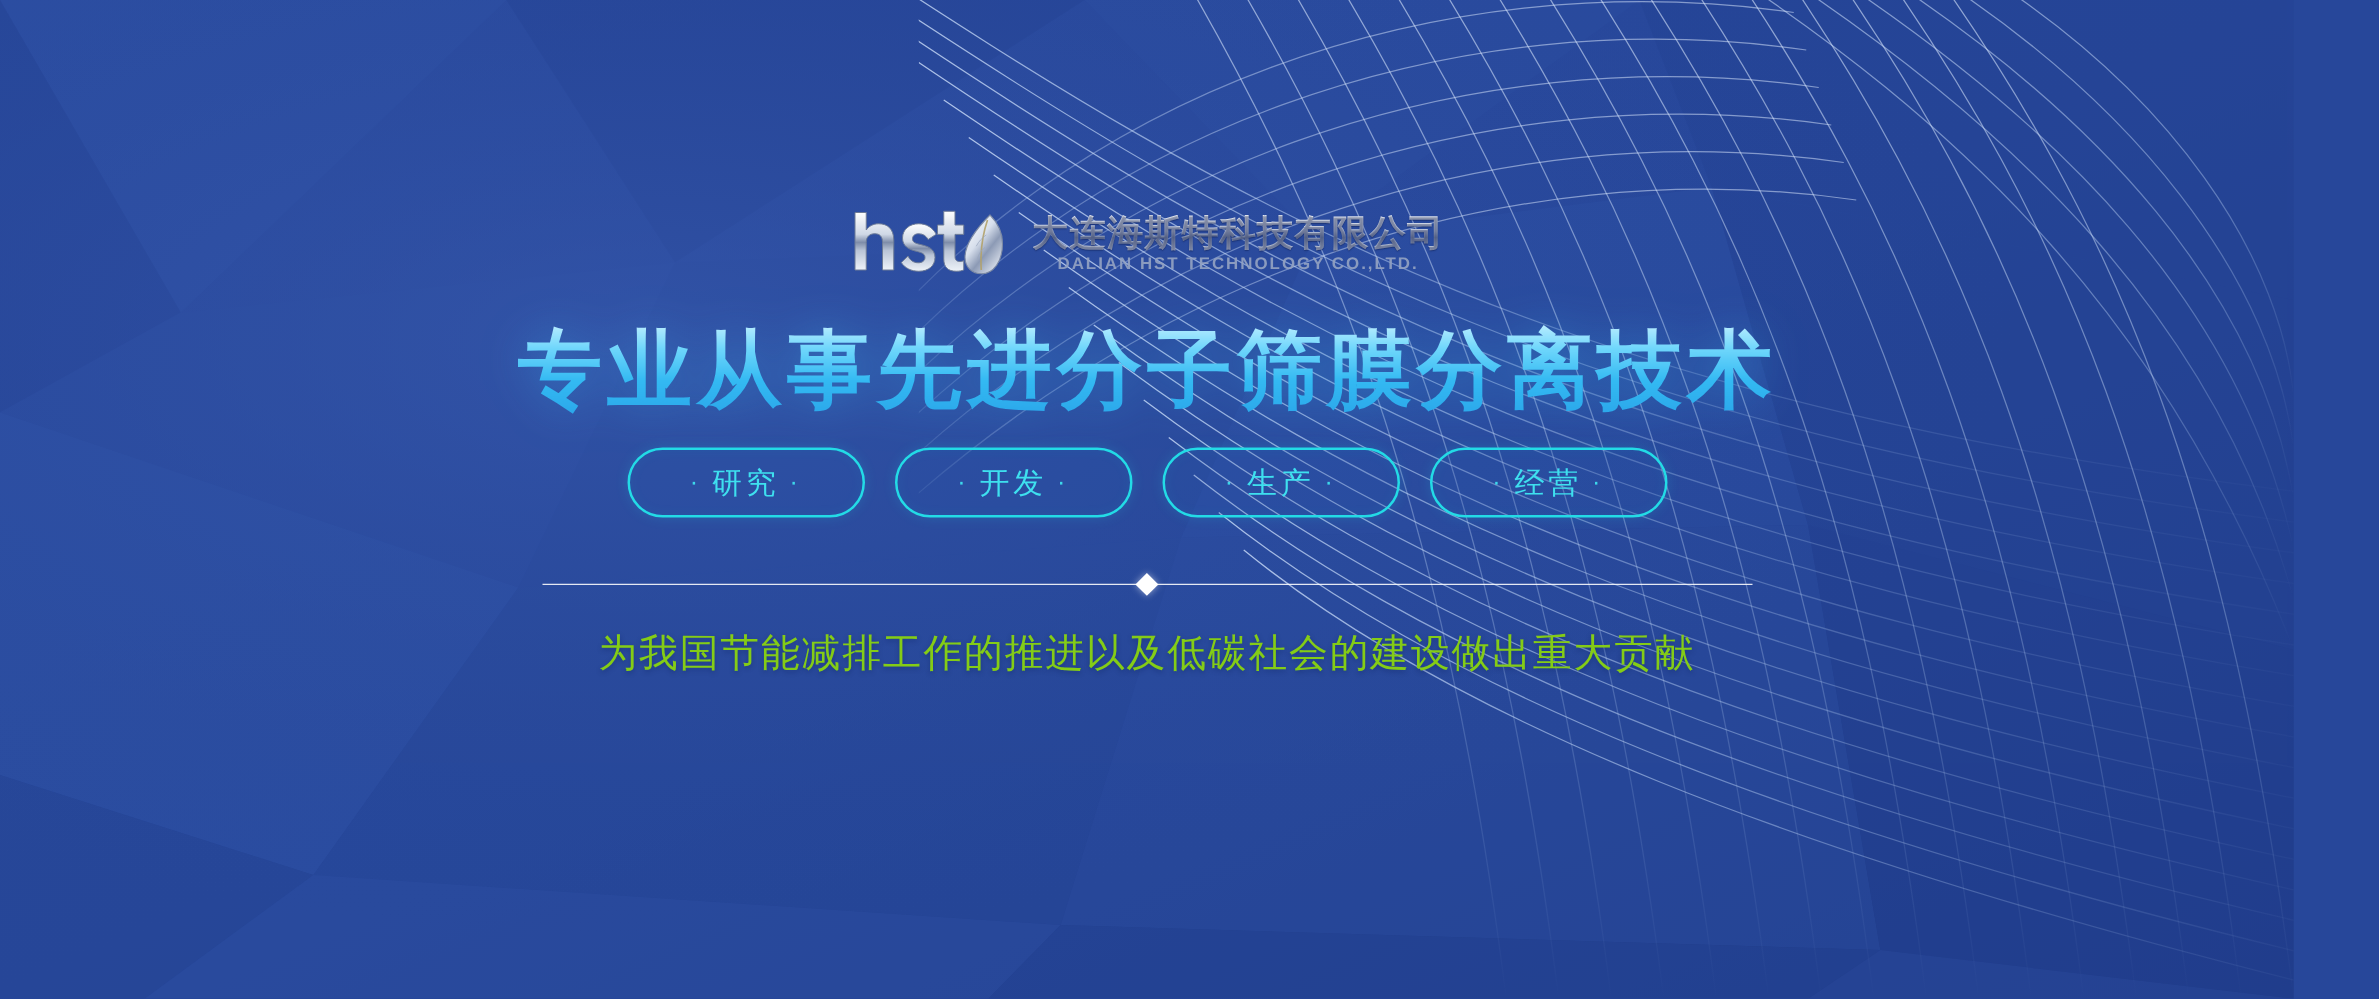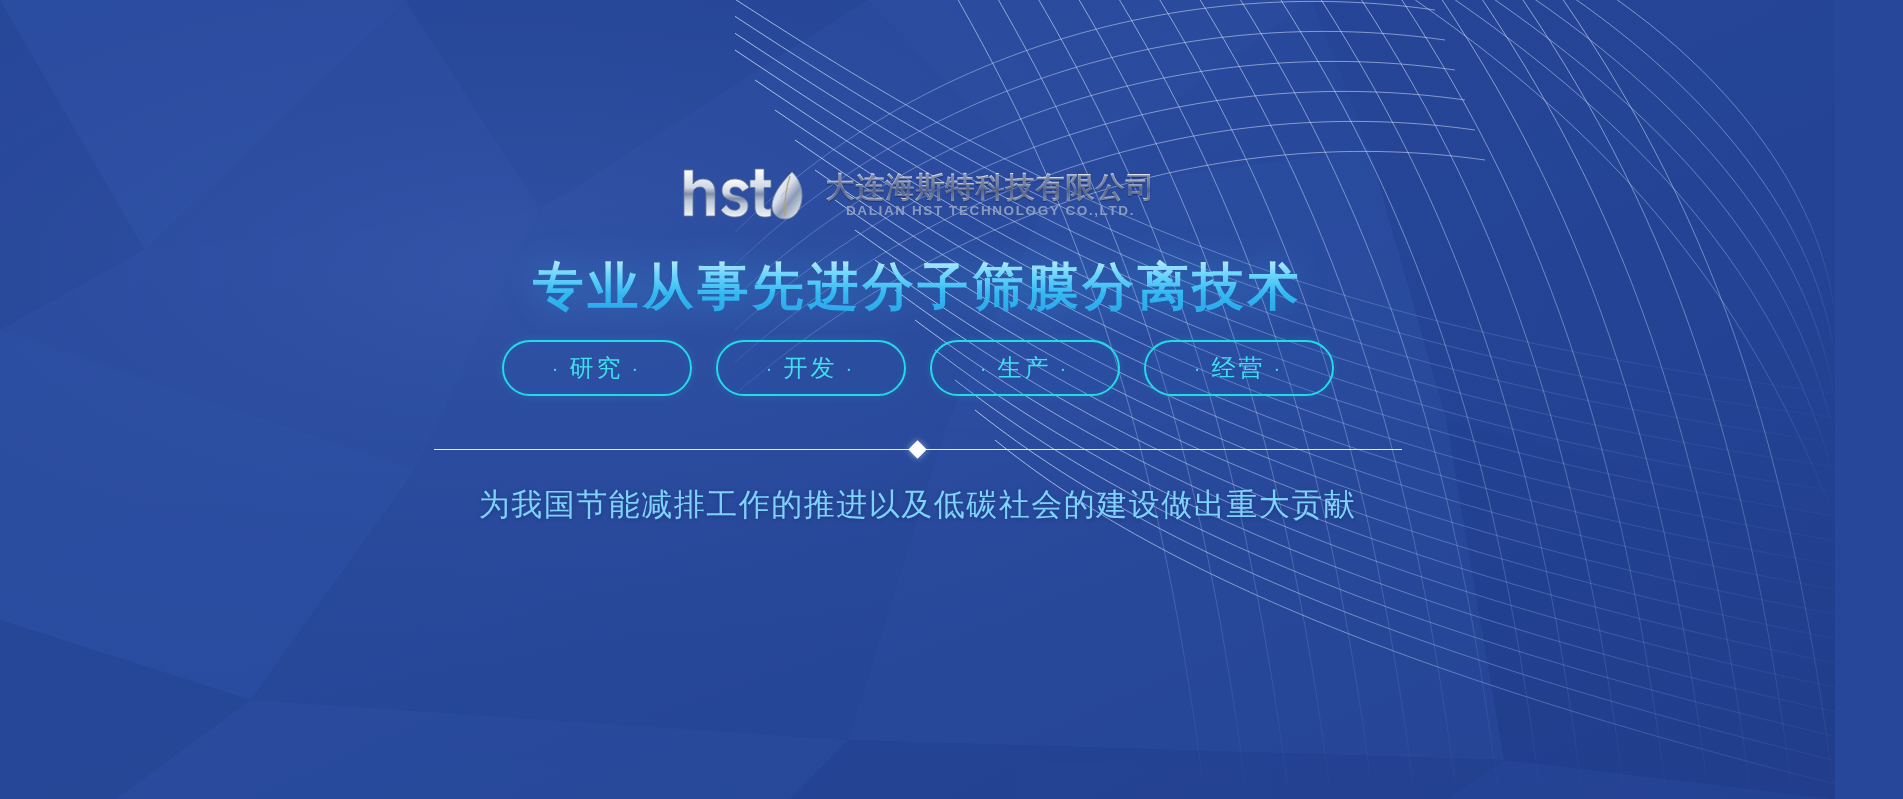--- a/index.html
+++ b/index.html
@@ -64,21 +64,21 @@
     line-height:1.05;
     color:#93a2c2;
     white-space:nowrap;
     opacity:.92;
     text-align:center;
   }
 
   
   .headline {
     margin-top:36px;
-    font-size:51px;
+    font-size:68px;
     font-weight:700;
     letter-spacing:4px;
     line-height:1.06;
     white-space:nowrap;
     background:linear-gradient(180deg,#b7ecff 0%,#6fd6fb 26%,#33b9f2 62%,#2ba7ea 100%);
     -webkit-background-clip:text; background-clip:text;
     -webkit-text-fill-color:transparent; color:transparent;
     filter:drop-shadow(0 0 18px rgba(60,190,250,.35));
   }
 
@@ -129,21 +129,21 @@
     background:transparent;
     display:flex; align-items:center; justify-content:center;
   }
 
   
   .tagline {
     margin-top:28px;
     font-size:31px;
     font-weight:400;
     letter-spacing:1.5px;
-    color:#7dd3fc;
+    color:#84cc16;
     white-space:nowrap;
     text-shadow:0 1px 4px rgba(8,26,80,.35);
   }
 </style>
 </head>
 <body>
 
 <div class="banner">
 
   <div class="poly-bg">

